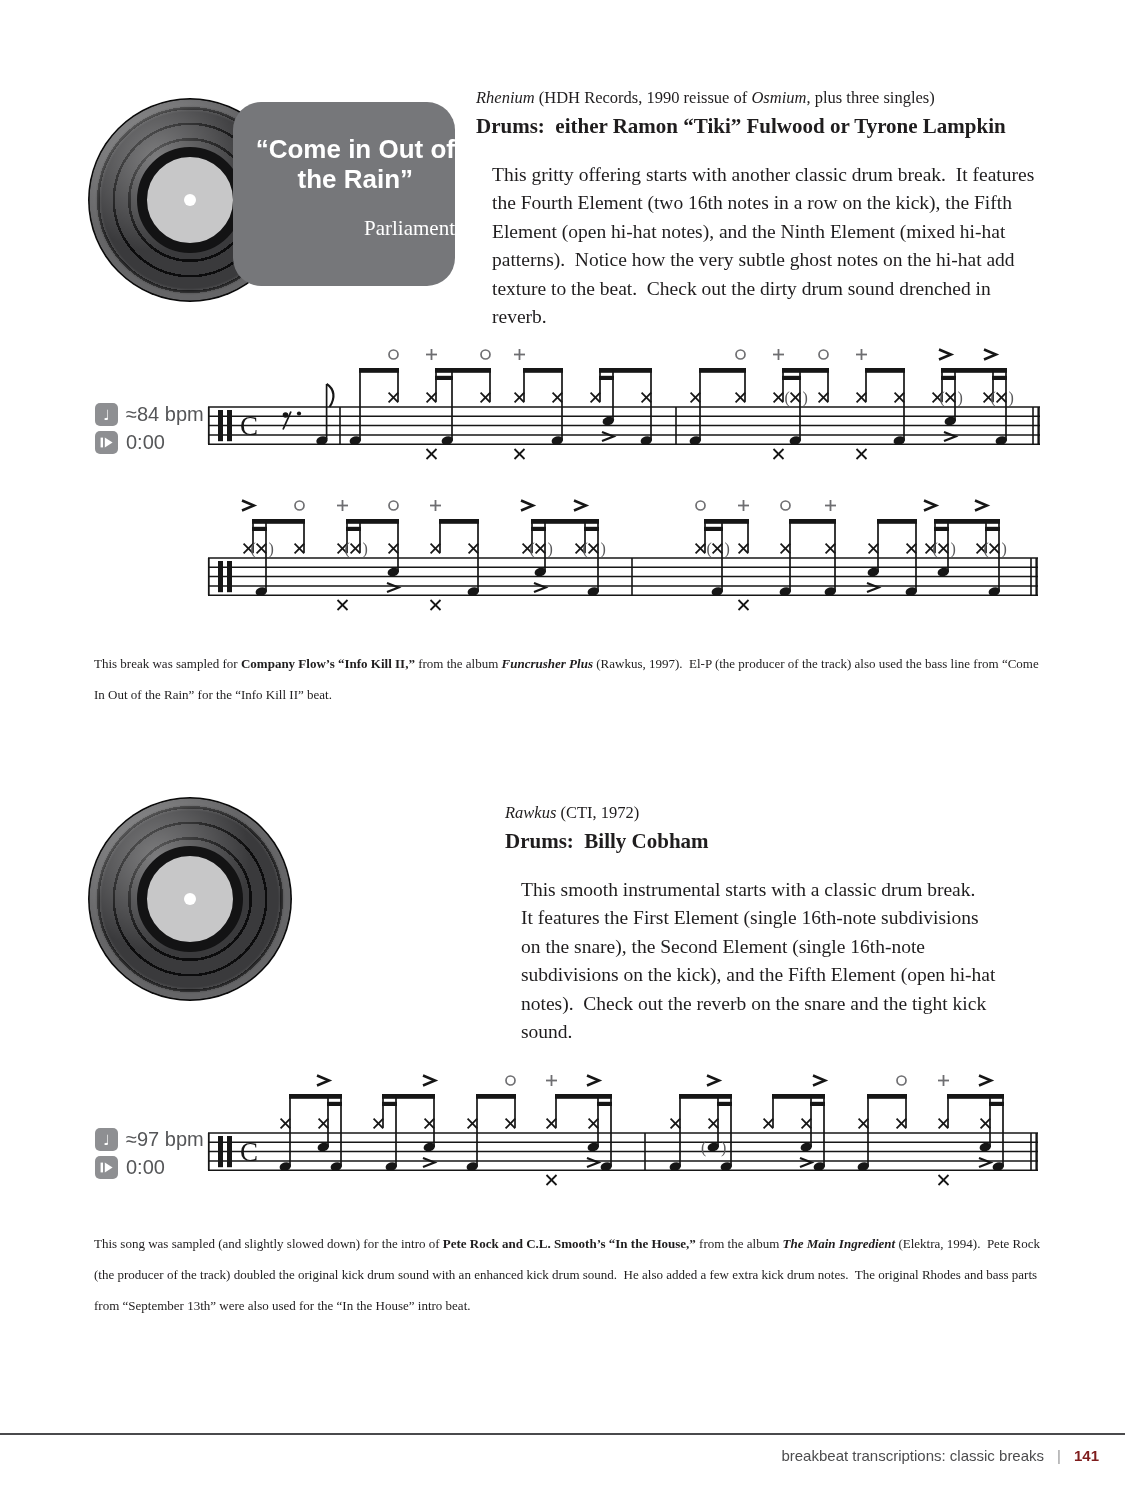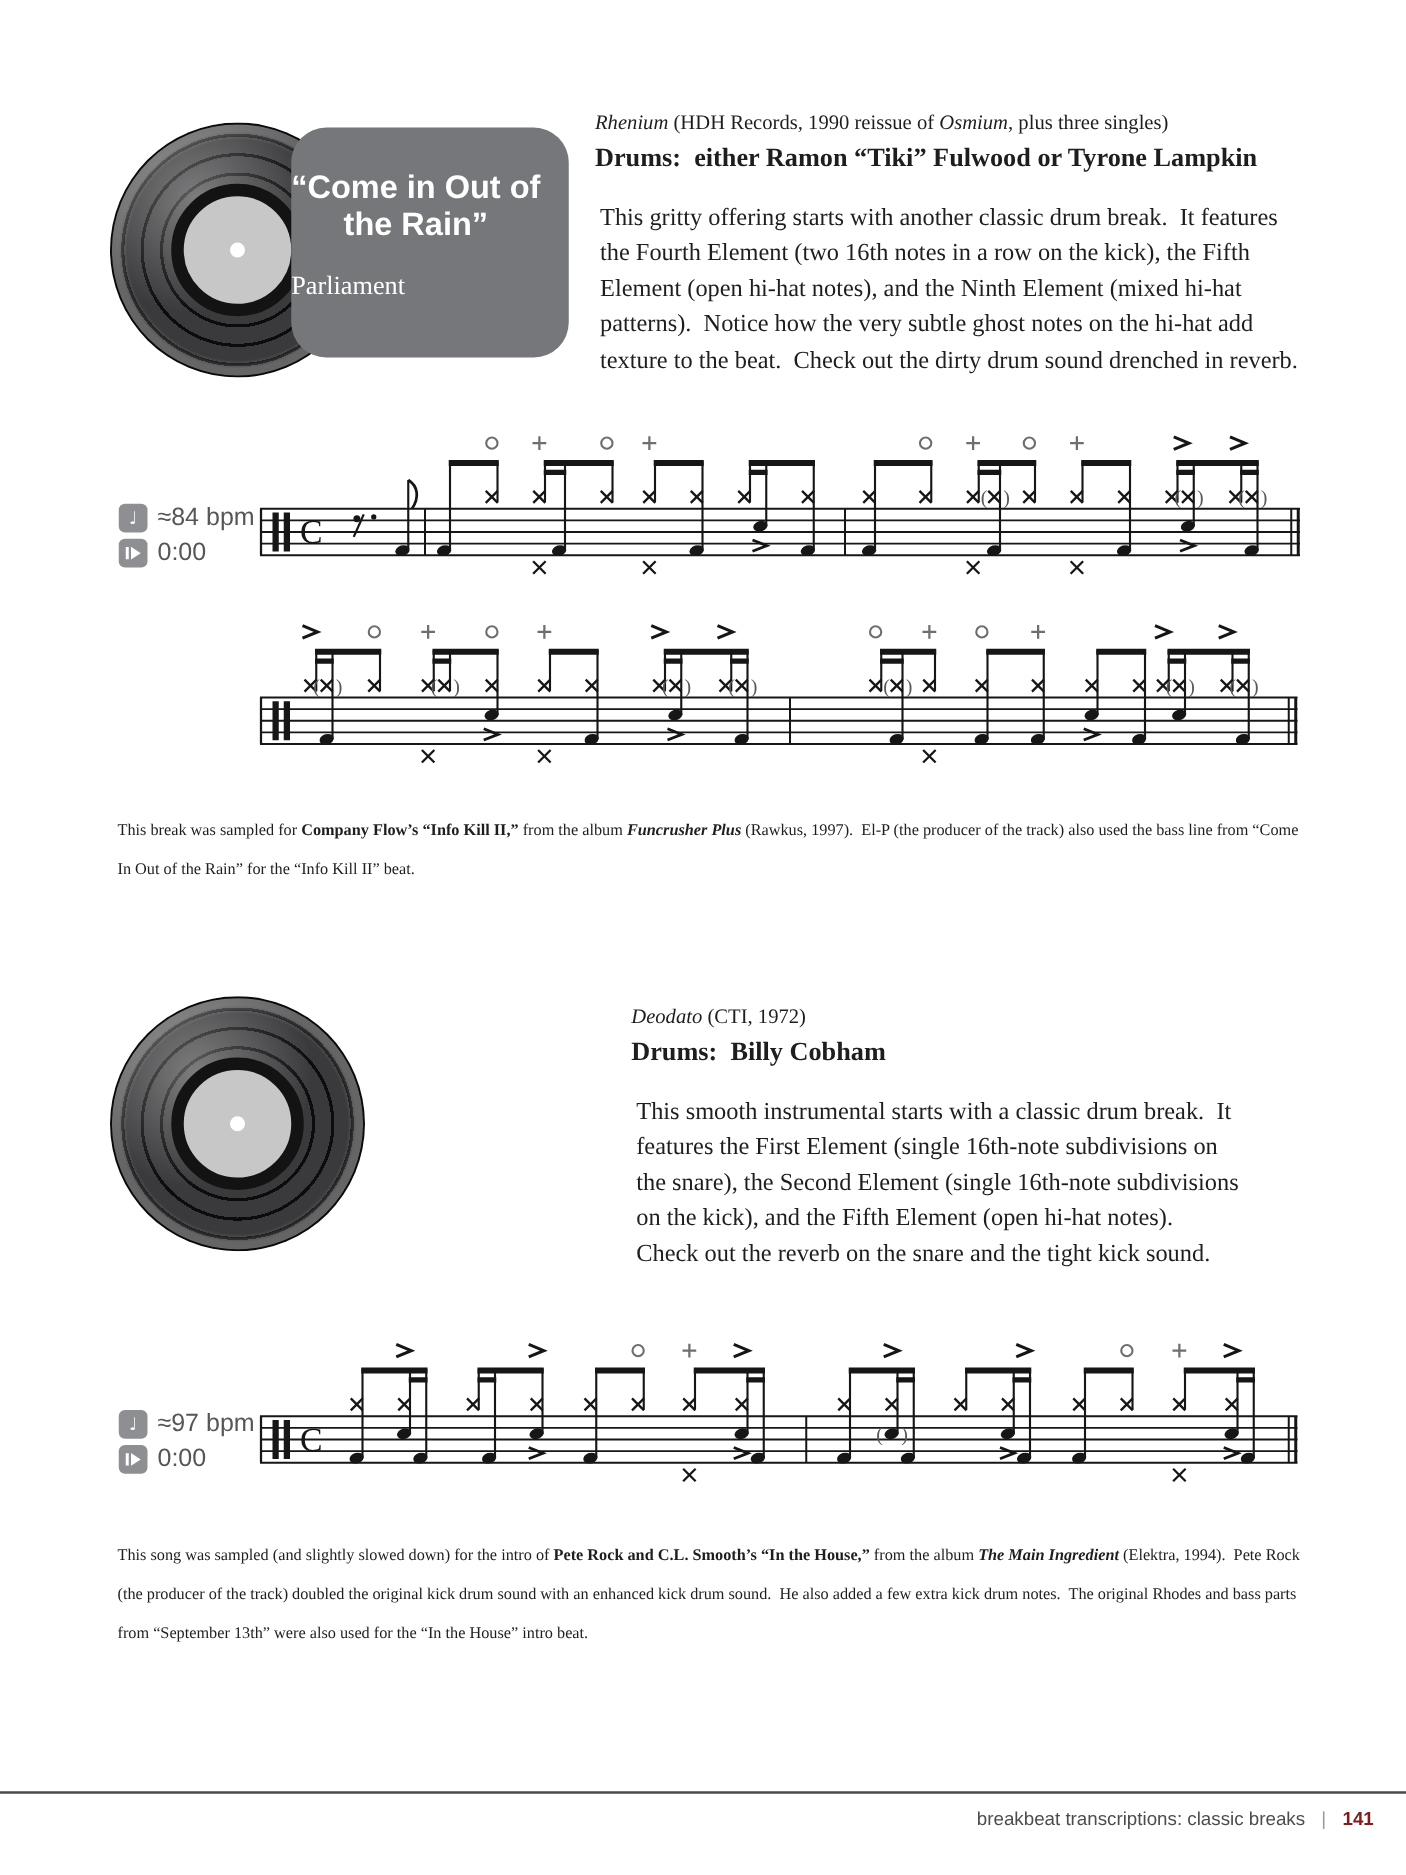--- a/index.html
+++ b/index.html
@@ -13,32 +13,32 @@
       radial-gradient(circle at 50% 50%, rgba(0,0,0,0) 0 88px, rgba(255,255,255,.22) 95px 100px, rgba(0,0,0,0) 101px),
       repeating-radial-gradient(circle at 50% 50%, #3a3a3c 0 13px, #0c0c0d 13px 15.5px);
     box-shadow: inset 0 0 0 1.5px #0a0a0a;}
   .vinyl .label{position:absolute;left:50%;top:50%;transform:translate(-50%,-50%);
     width:86px;height:86px;border-radius:50%;background:#c7c7c8;border:10px solid #131314;}
   .vinyl .hole{position:absolute;left:50%;top:50%;transform:translate(-50%,-50%);
     width:12px;height:12px;border-radius:50%;background:#ffffff;}
 
   
   .card{position:absolute;width:222px;height:184px;border-radius:28px;background:#76777a;z-index:2;
-    display:flex;flex-direction:column;align-items:flex-start;justify-content:center;
+    display:flex;flex-direction:column;align-items:flex-end;justify-content:center;
     text-align:center;padding-bottom:12px;box-sizing:border-box;}
   .card-title{font-family:"Liberation Sans", sans-serif;font-weight:bold;font-size:26px;
     line-height:1.14;color:#ffffff;white-space:pre-line;}
   .card-artist{font-family:"Liberation Serif", serif;font-size:21px;color:#ffffff;margin-top:21px;}
 
   
   .info{position:absolute;}
   .album-line{margin:0;font-size:16.5px;line-height:20px;white-space:pre-wrap;}
   .album-line .i{font-style:italic;}
   .drums{margin:5px 0 0 0;font-size:21px;font-weight:bold;line-height:26px;white-space:pre-wrap;}
-  .desc{margin:22px 0 0 4px;font-size:19.5px;line-height:28.4px;white-space:pre-wrap;}
+  .desc{margin:22px 0 0 16px;font-size:19.5px;line-height:28.4px;white-space:pre-wrap;}
 
   
   .note{position:absolute;margin:0;width:956px;font-size:13px;line-height:31px;white-space:pre-wrap;}
   .note .b{font-weight:bold;}
   .note .i{font-style:italic;}
 
   
   .tempo-row{position:absolute;display:flex;align-items:center;gap:8px;
     font-family:"Liberation Sans", sans-serif;font-size:20px;color:#555658;}
   .badge{width:23px;height:23px;border-radius:5px;background:#8e8f92;display:flex;
@@ -91,21 +91,21 @@
     <span class="meta">0:00</span>
   </div>
 
   <p class="note" style="left:94px;top:648px"><span>This break was sampled for </span><span class="b">Company Flow’s “Info Kill II,”</span><span> from the album </span><span class="b i">Funcrusher Plus</span><span> (Rawkus, 1997).  El-P (the producer of the track) also used the bass line from “Come In Out of the Rain” for the “Info Kill II” beat.</span></p>
 
   <div class="vinyl" style="left:88px;top:797px">
     <div class="label"></div>
     <div class="hole"></div>
   </div>
   <div class="info" style="left:505px;top:803px;width:492px">
-    <p class="album-line"><span class="i">Deodato</span><span> (CTI, 1972)</span></p>
+    <p class="album-line"><span class="i">Rawkus</span><span> (CTI, 1972)</span></p>
     <p class="drums">Drums:  Billy Cobham</p>
     <p class="desc">This smooth instrumental starts with a classic drum break.  It features the First Element (single 16th-note subdivisions on the snare), the Second Element (single 16th-note subdivisions on the kick), and the Fifth Element (open hi-hat notes).  Check out the reverb on the snare and the tight kick sound.</p>
   </div>
 
   <div class="tempo-row" style="left:95px;top:1128px">
     <span class="badge">
         <span class="noteglyph">♩</span>
       </span>
     <span class="meta">≈97 bpm</span>
   </div>

